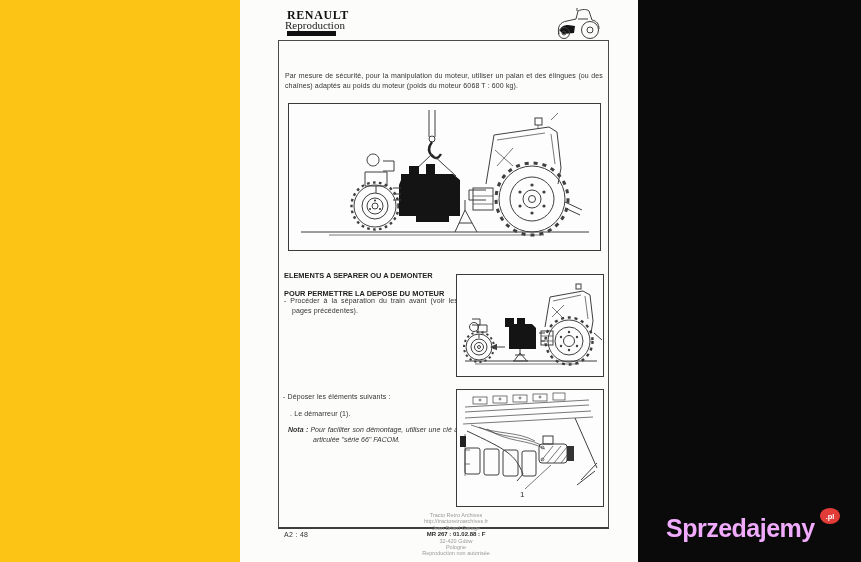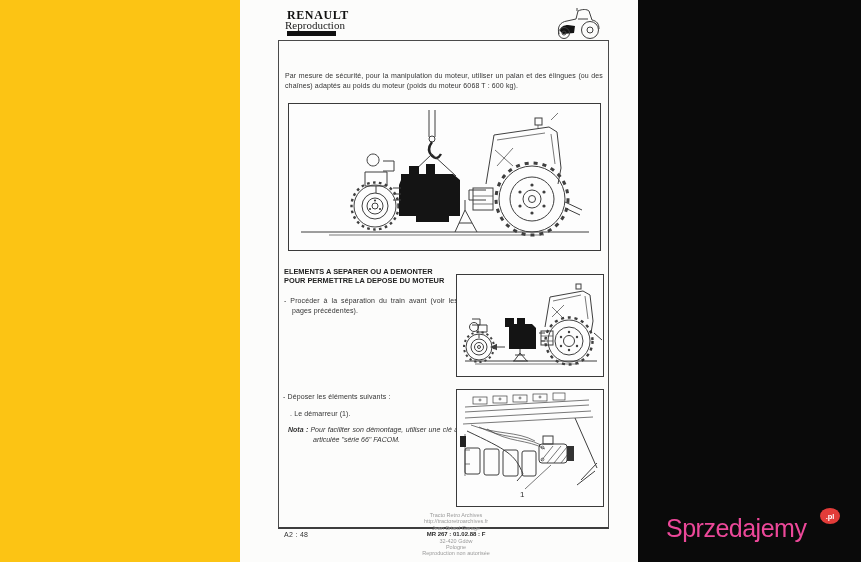--- a/index.html
+++ b/index.html
@@ -20,34 +20,34 @@
   .sheet{left:38px;top:40px;width:329px;height:486px;border:1px solid #4a4a4a;border-bottom:2px solid #3d3d3d;background:transparent;}
   .title{left:38px;top:46px;width:329px;text-align:center;font-weight:bold;font-size:11px;
          letter-spacing:.4px;color:#1c1c1c;}
   .body-txt{font-size:7px;line-height:9.6px;color:#333;letter-spacing:.12px;}
   .just{text-align:justify;}
   .intro{left:45px;top:71px;width:318px;}
   .fig{border:1.2px solid #3a3a3a;background:#fdfdfd;}
   .fig1{left:48px;top:103px;width:311px;height:146px;}
   .fig2{left:216px;top:274px;width:146px;height:101px;}
   .fig3{left:216px;top:389px;width:146px;height:116px;}
-  .sec-head{left:44px;top:267px;width:170px;font-weight:bold;font-size:7.4px;line-height:9px;color:#222;}
+  .sec-head{left:44px;top:267px;width:170px;font-weight:bold;font-size:7.4px;line-height:18px;color:#222;}
   .hang{padding-left:8px;text-indent:-8px;}
   .step{left:44px;top:296px;width:166px;}
   .items-intro{left:43px;top:392px;width:170px;}
   .item1{left:50px;top:409px;width:160px;}
   .nota{left:48px;top:425px;width:168px;font-style:italic;padding-left:25px;text-indent:-25px;
         font-size:7px;line-height:9.6px;color:#333;}
   .nota b{font-weight:bold;margin-right:2px;}
   
   .page-ref{left:44px;top:531px;font-size:7px;color:#333;letter-spacing:.3px;}
   .stamp{left:146px;width:140px;text-align:center;color:#9b9b9b;font-size:5.5px;line-height:6px;}
   .stamp-bold{color:#2b2b2b;font-weight:bold;font-size:6px;}
   
-  .wordmark{left:666px;top:514px;font-size:25px;font-weight:normal;letter-spacing:-.5px;color:#ec4899;}
+  .wordmark{left:666px;top:514px;font-size:25px;font-weight:bold;letter-spacing:-.5px;color:#f0abfc;}
   .badge{left:820px;top:508px;width:20px;height:16px;border-radius:50%;background:#e23c39;
          color:#fff;font-size:7.5px;font-weight:bold;display:flex;align-items:center;justify-content:center;}
   svg{display:block;}
   .ln{stroke:#3f3f3f;fill:none;stroke-width:1;}
   .thin{stroke-width:.7;}
 </style>
 </head>
 <body>
 
 <div class="stage">

